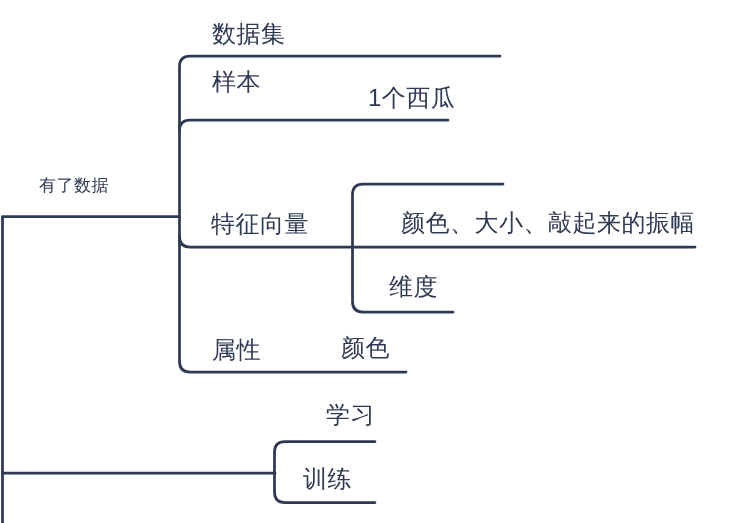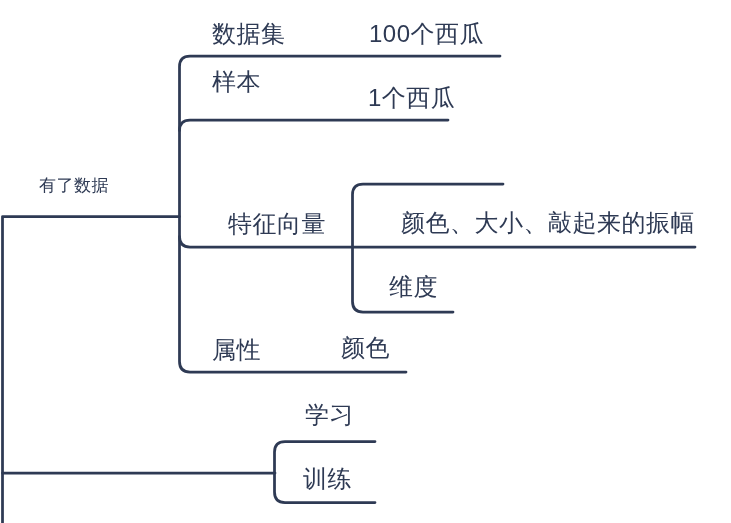--- a/index.html
+++ b/index.html
@@ -54,28 +54,27 @@
     <path d="M 179.5 236.5 Q 179.5 247 190 247 H 695"></path>
 
     <path d="M 503 184 H 363 Q 352.5 184 352.5 194.5 V 301.5 Q 352.5 312 363 312 H 453"></path>
 
     <path d="M 375 441.5 H 285 Q 274.5 441.5 274.5 452 V 492 Q 274.5 502.5 285 502.5 H 375"></path>
   </svg>
 
   <div class="topic main" style="left:39px; top:176px">有了数据</div>
 
   <div class="topic" style="left:212px; top:20px">数据集</div>
-  <div class="topic" style="left:369px; top:20px">100个西瓜</div>
 
   <div class="topic" style="left:212px; top:68px">样本</div>
   <div class="topic" style="left:368px; top:84px">1个西瓜</div>
 
-  <div class="topic" style="left:228px; top:210px">特征向量</div>
+  <div class="topic" style="left:211px; top:210px">特征向量</div>
   <div class="topic" style="left:401px; top:209px">颜色、大小、敲起来的振幅</div>
   <div class="topic" style="left:389px; top:273px">维度</div>
 
   <div class="topic" style="left:212px; top:336px">属性</div>
   <div class="topic" style="left:341px; top:334px">颜色</div>
 
-  <div class="topic" style="left:305px; top:401px">学习</div>
+  <div class="topic" style="left:326px; top:401px">学习</div>
   <div class="topic" style="left:303px; top:465px">训练</div>
 
 </div>
 
 </body></html>

